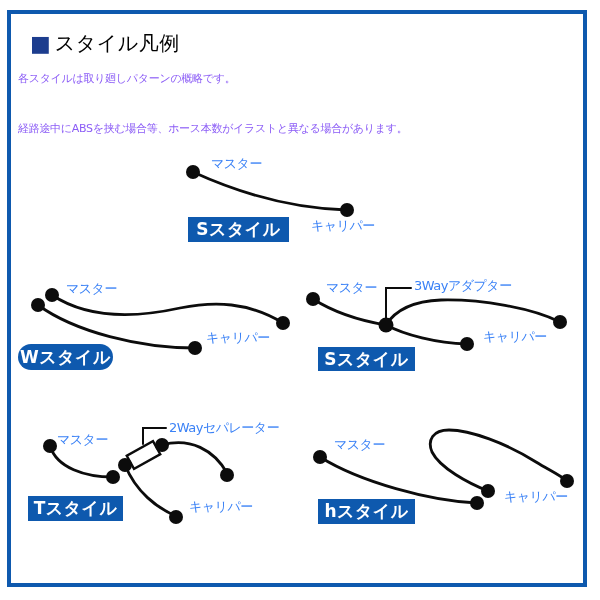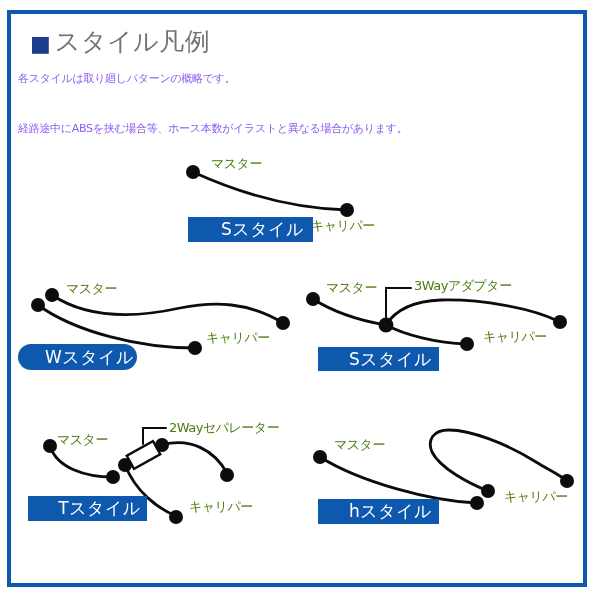--- a/index.html
+++ b/index.html
@@ -32,26 +32,25 @@
     display: flex;
     align-items: center;
     gap: 4px;
   }
   #title-marker {
     color: #1c3d8e;
     font-size: 22px;
     line-height: 22px;
   }
   #title-text {
-    color: #737373;
-    font-size: 25px;
+    color: #000000;
+    font-size: 20px;
     line-height: 25px;
     letter-spacing: 0.5px;
     white-space: nowrap;
-    font-family: Liberation Mono, monospace;
   }
   .desc-line {
     position: absolute;
     left: 18px;
     color: #8b5cf6;
     font-size: 11px;
     line-height: 17px;
     letter-spacing: -0.3px;
     white-space: nowrap;
   }
@@ -59,38 +58,37 @@
   #desc-2 { top: 88px; margin-top: 32px; }
   #diagram-layer {
     position: absolute;
     left: 0;
     top: 0;
     width: 600px;
     height: 600px;
   }
   .lbl {
     position: absolute;
-    color: #4d7c0f;
+    color: #3b82f6;
     font-size: 13px;
     line-height: 14px;
     letter-spacing: -0.5px;
     white-space: nowrap;
   }
   .style-box {
     position: absolute;
     background: #0e59ae;
     color: #ffffff;
     display: flex;
     align-items: center;
     justify-content: center;
     font-size: 17px;
-    font-weight: normal;
+    font-weight: bold;
     letter-spacing: 0.5px;
     white-space: nowrap;
-    padding-left: 24px;
   }
 </style>
 </head>
 <body>
 
 <div id="stage">
   <div id="frame"></div>
 
   <div id="title-row">
     <span id="title-marker">■</span>

